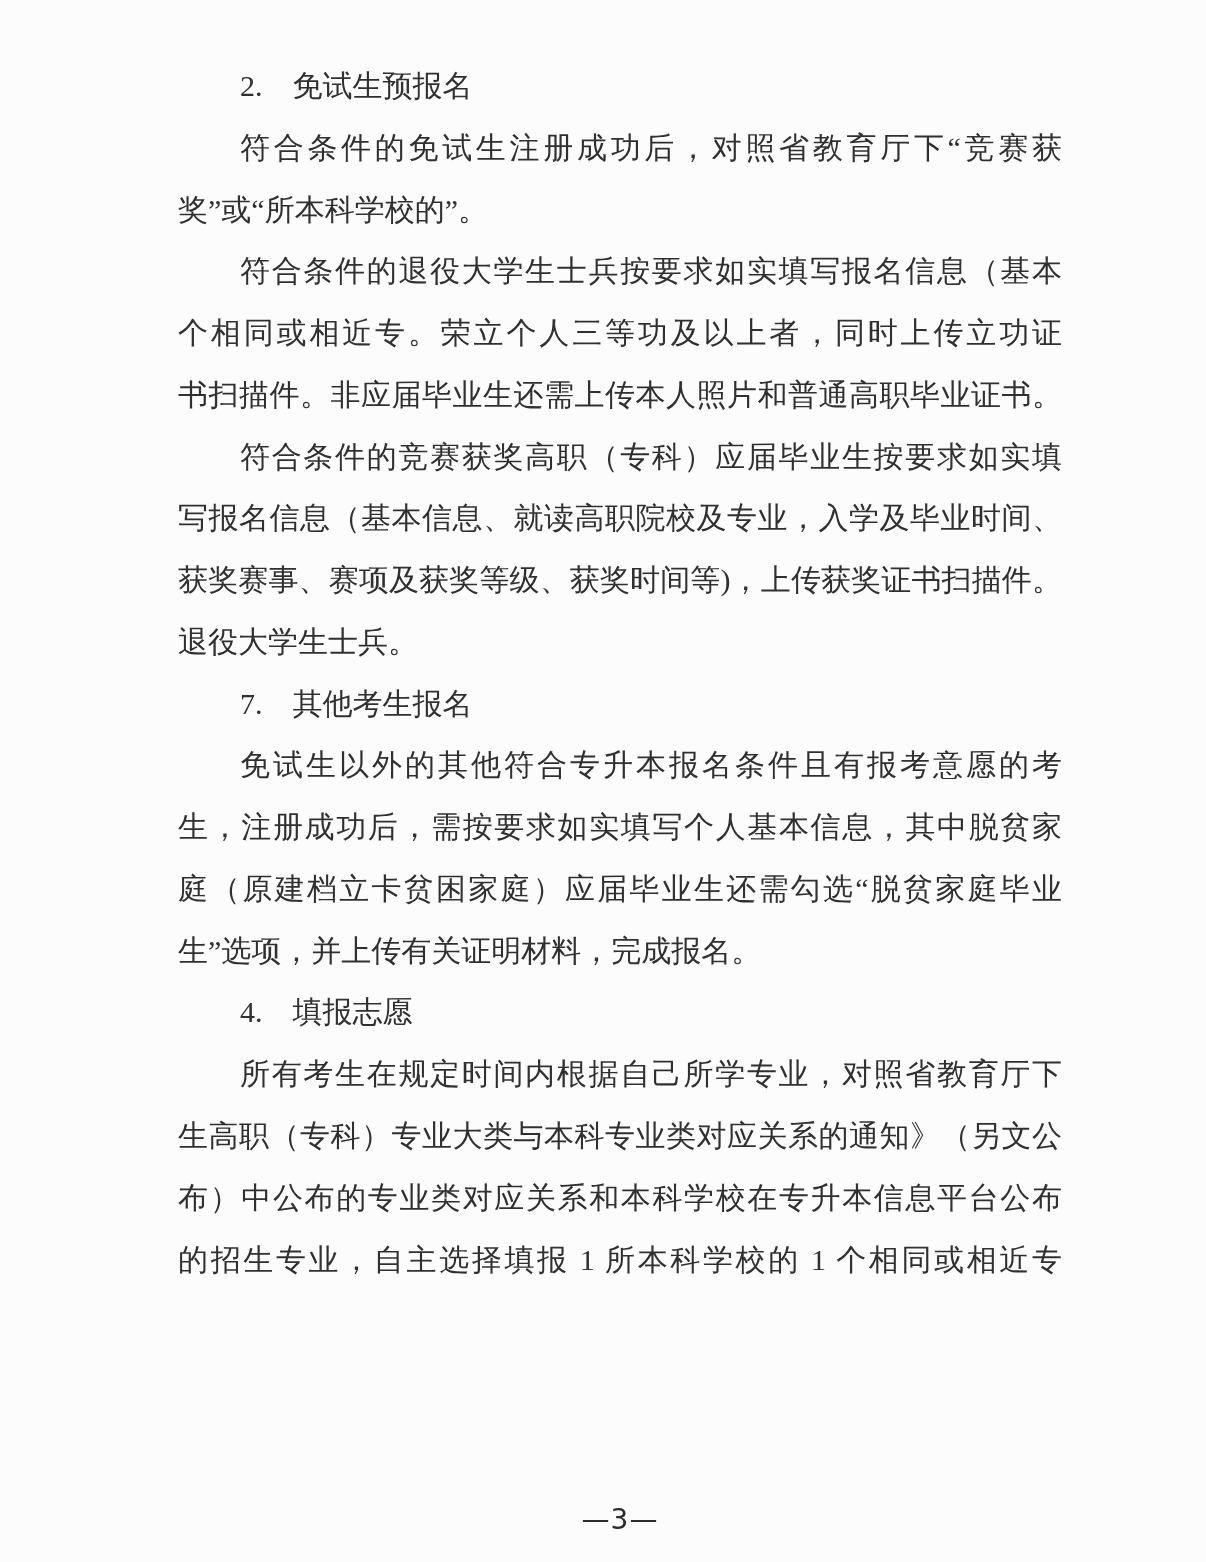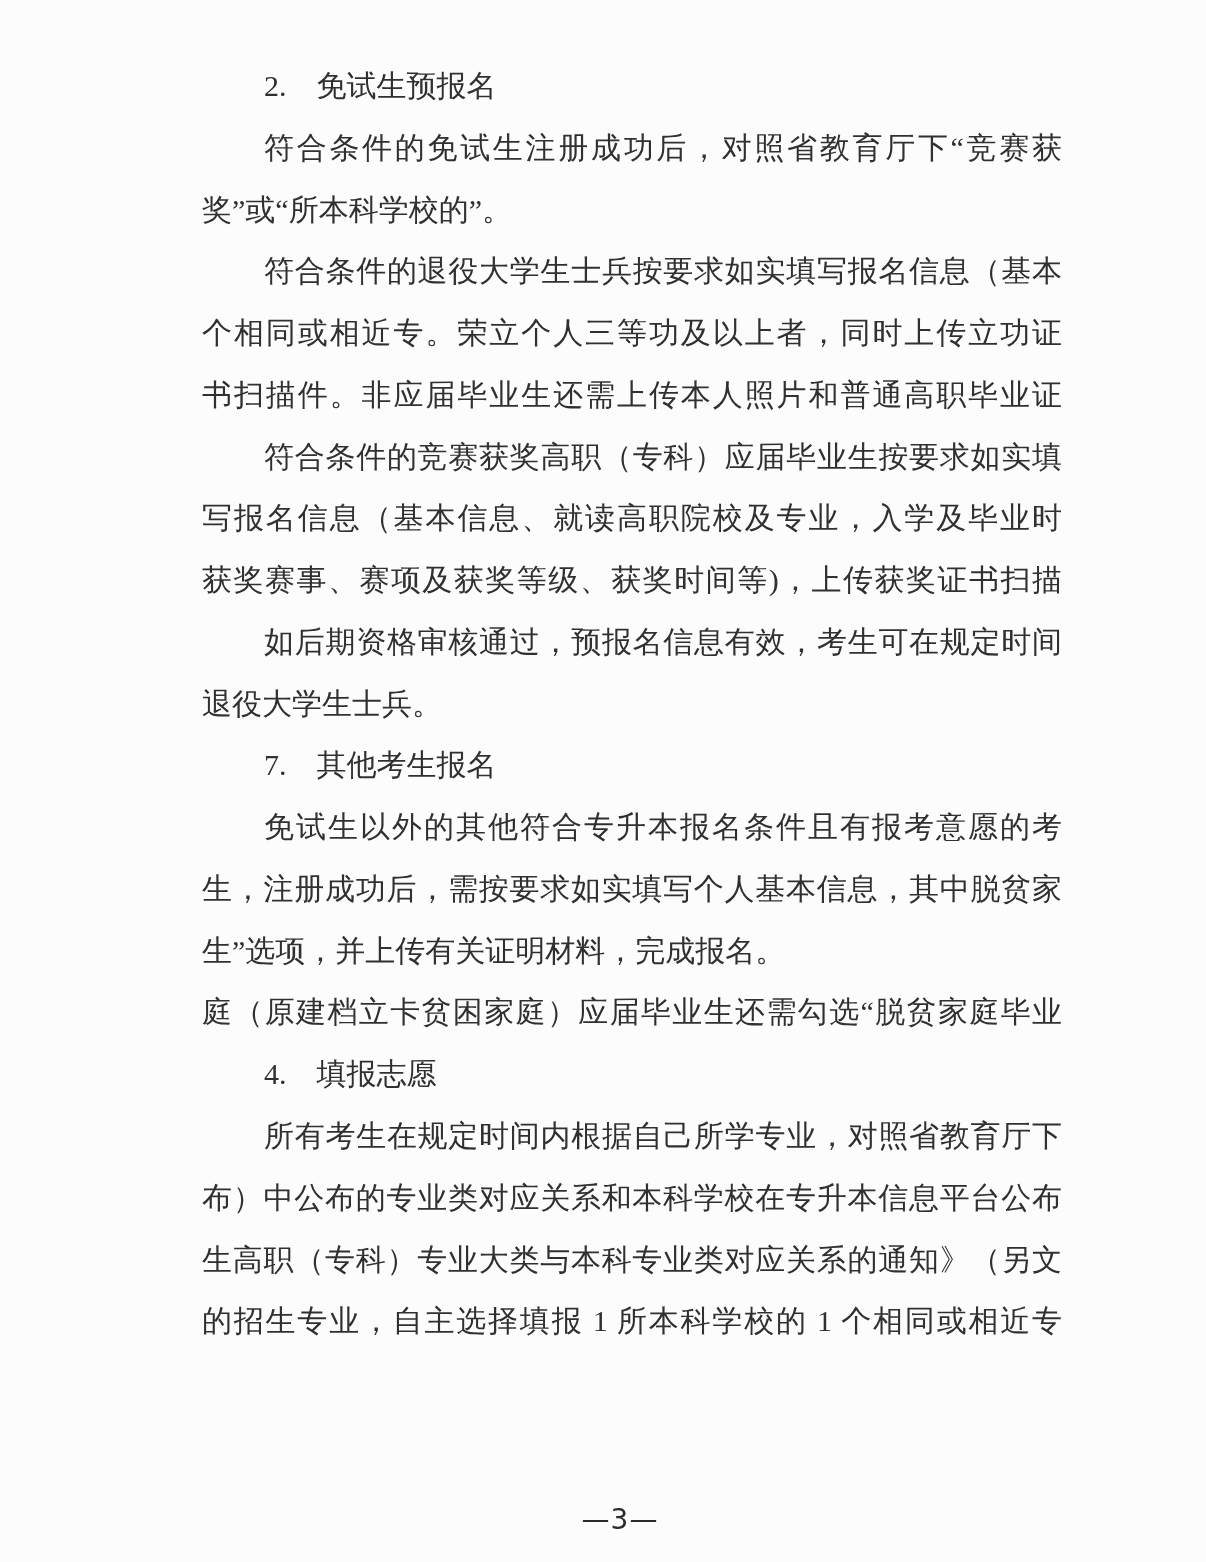--- a/index.html
+++ b/index.html
@@ -22,21 +22,20 @@
     top: 55px;
     width: 884px;
   }
   .doc-line {
     height: 61.77px;
     line-height: 61.77px;
     font-size: 30px;
     overflow: hidden;
     white-space: pre-wrap;
     text-align: left;
-    margin-left: 24px;
   }
   .doc-line.indent {
     padding-left: 62px;
   }
   .doc-line.justify {
     text-align: justify;
     text-align-last: justify;
     white-space: normal;
   }
   .page-number {
@@ -60,27 +59,26 @@
   <div class="text-block" id="text-block">
       <div class="doc-line indent">2.　免试生预报名</div>
       <div class="doc-line indent justify">符合条件的免试生注册成功后，对照省教育厅下“竞赛获</div>
       <div class="doc-line">奖”或“所本科学校的”。</div>
       <div class="doc-line indent justify">符合条件的退役大学生士兵按要求如实填写报名信息（基本</div>
       <div class="doc-line justify">个相同或相近专。荣立个人三等功及以上者，同时上传立功证</div>
       <div class="doc-line justify">书扫描件。非应届毕业生还需上传本人照片和普通高职毕业证书。</div>
       <div class="doc-line indent justify">符合条件的竞赛获奖高职（专科）应届毕业生按要求如实填</div>
       <div class="doc-line justify">写报名信息（基本信息、就读高职院校及专业，入学及毕业时间、</div>
       <div class="doc-line justify">获奖赛事、赛项及获奖等级、获奖时间等)，上传获奖证书扫描件。</div>
-      <div class="doc-line indent justify">如后期资格审核通过，预报名信息有效，考生可在规定时间</div>
       <div class="doc-line">退役大学生士兵。</div>
       <div class="doc-line indent">7.　其他考生报名</div>
       <div class="doc-line indent justify">免试生以外的其他符合专升本报名条件且有报考意愿的考</div>
       <div class="doc-line justify">生，注册成功后，需按要求如实填写个人基本信息，其中脱贫家</div>
+      <div class="doc-line justify">庭（原建档立卡贫困家庭）应届毕业生还需勾选“脱贫家庭毕业</div>
       <div class="doc-line">生”选项，并上传有关证明材料，完成报名。</div>
-      <div class="doc-line justify">庭（原建档立卡贫困家庭）应届毕业生还需勾选“脱贫家庭毕业</div>
       <div class="doc-line indent">4.　填报志愿</div>
       <div class="doc-line indent justify">所有考生在规定时间内根据自己所学专业，对照省教育厅下</div>
+      <div class="doc-line justify">生高职（专科）专业大类与本科专业类对应关系的通知》（另文公</div>
       <div class="doc-line justify">布）中公布的专业类对应关系和本科学校在专升本信息平台公布</div>
-      <div class="doc-line justify">生高职（专科）专业大类与本科专业类对应关系的通知》（另文公</div>
       <div class="doc-line justify">的招生专业，自主选择填报 1 所本科学校的 1 个相同或相近专</div>
     </div>
   <div class="page-number">—3—</div>
 </div>
 
 </body></html>

